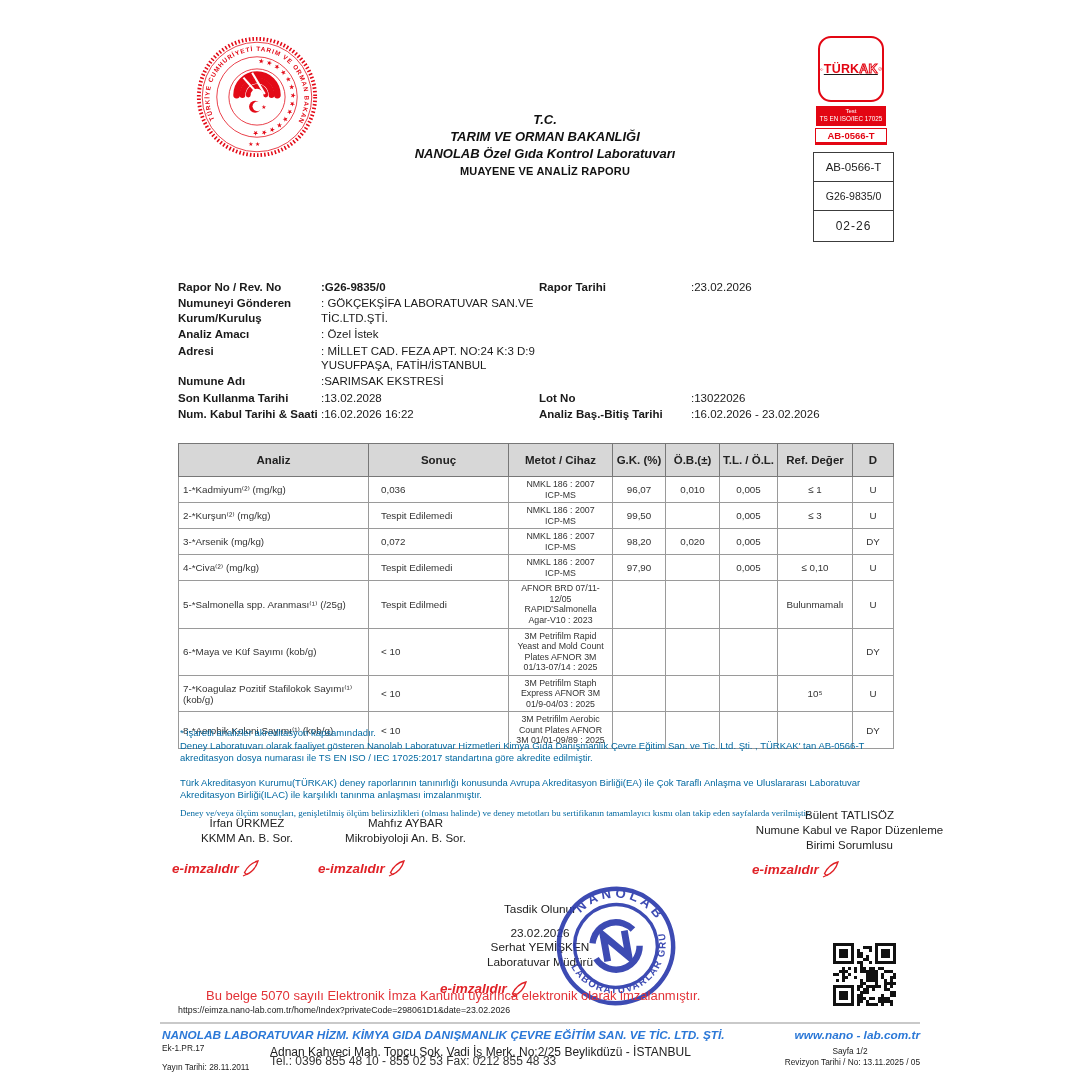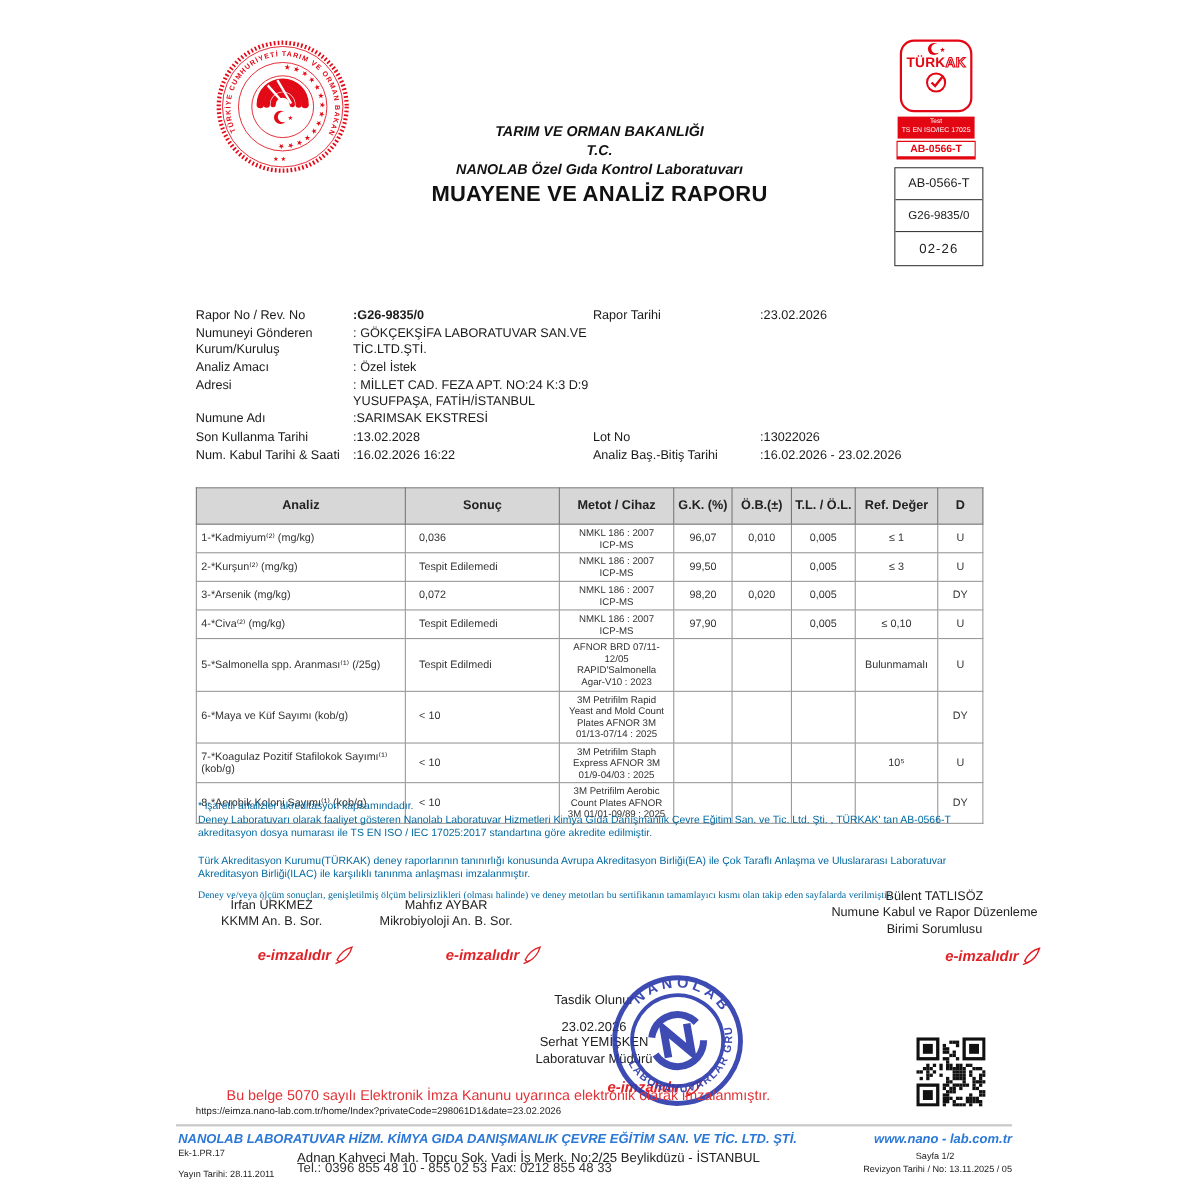--- a/index.html
+++ b/index.html
@@ -3,43 +3,43 @@
 <meta charset="utf-8">
 <style>
   html,body{margin:0;padding:0;background:#fff;}
   .page{position:relative;width:1080px;height:1080px;background:#ffffff;overflow:hidden;
         font-family:"Liberation Sans","DejaVu Sans",sans-serif;color:#1a1a1a;outline:1px solid #e9e9e9;}
 
   
   .emblem{position:absolute;left:194px;top:34px;width:126px;height:126px;}
   .titleblock{position:absolute;left:295px;top:112px;width:500px;text-align:center;line-height:1.3;}
   .t1{font-size:13px;font-weight:700;font-style:italic;color:#111;}
-  .t2{font-size:20px;font-weight:700;color:#111;margin-top:1px;letter-spacing:.2px;}
+  .t2{font-size:11px;font-weight:700;color:#111;margin-top:1px;letter-spacing:.2px;}
 
   .turkak{position:absolute;left:815px;top:36px;width:72px;text-align:center;}
   .tk-badge{width:62px;height:62px;margin:0 auto;border:2.5px solid #e30613;border-radius:13px;
-            display:flex;flex-direction:column;align-items:center;justify-content:flex-start;gap:0;}
+            display:flex;align-items:center;justify-content:space-between;gap:0;text-decoration:underline;}
   .tk-word{font-size:12.5px;font-weight:800;letter-spacing:.2px;line-height:1;}
   .tk-turk{color:#e30613;}
   .tk-ak{color:#fff;-webkit-text-stroke:1px #e30613;}
   .tk-band{width:70px;margin:4px auto 0;background:#e30613;color:#fff;padding:2px 0 3px;}
   .tk-band-l1{font-size:6px;line-height:1.2;}
   .tk-band-l2{font-size:6.3px;line-height:1.2;white-space:nowrap;}
   .tk-cert{width:70px;margin:2px auto 0;border:1.5px solid #e30613;border-bottom:3px solid #e30613;
            color:#e30613;font-weight:700;font-size:9.5px;padding:1px 0;}
 
   .refbox{position:absolute;left:813px;top:152px;width:79px;border:1.5px solid #3c3c3c;text-align:center;color:#222;background:#fff;}
   .refcell{border-bottom:1.5px solid #3c3c3c;padding:8px 0;font-size:11.5px;}
   .refcell:nth-child(2){font-size:10.5px;}
   .refcell:nth-child(3){border-bottom:none;font-size:12px;letter-spacing:1px;}
 
   
   .meta{position:absolute;left:178px;top:280px;width:715px;}
   .meta-row{display:grid;grid-template-columns:143px 218px 152px 202px;margin-bottom:2px;line-height:1.25;font-size:11.5px;}
-  .ml{font-weight:400;}
+  .ml{font-weight:700;}
   .mv{padding-right:4px;}
   .meta .meta-row:first-of-type .lv{font-weight:700;}
 
   
   .analysis{position:absolute;left:178px;top:443px;width:715px;border-collapse:collapse;table-layout:fixed;border:1.5px solid #777;}
   .analysis th{background:#d7d7d7;border:1.5px solid #777;font-size:11.5px;font-weight:700;padding:10px 2px;color:#222;}
   .analysis td{border:1px solid #9a9a9a;font-size:9.8px;padding:3px 4px;text-align:center;vertical-align:middle;color:#333;}
   .analysis td:nth-child(1){text-align:left;}
   .analysis td:nth-child(2){text-align:left;padding-left:12px;}
   .analysis td:nth-child(3){font-size:8.8px;white-space:pre-line;line-height:1.2;padding:2px 1px;}
@@ -50,21 +50,21 @@
   .fnp{font-size:9.5px;line-height:1.3;margin-top:2px;}
   .fnp2{margin-top:12px;font-size:9.5px;line-height:1.3;}
   .fn-serif{font-family:"Liberation Serif","DejaVu Serif",serif;font-size:9px;margin-top:7px;}
 
   
   .sig{position:absolute;text-align:center;font-size:11.5px;line-height:1.3;color:#222;}
   .sig-irfan{left:172px;top:816px;width:150px;}
   .sig-mahfiz{left:318px;top:816px;width:175px;}
   .sig-bulent{left:752px;top:808px;width:195px;}
   .esign{color:#e02227;font-weight:700;font-style:italic;font-size:13.5px;margin-top:14px;
-         display:flex;align-items:flex-end;justify-content:flex-end;gap:2px;}
+         display:flex;align-items:flex-end;justify-content:flex-start;gap:2px;}
   .sig-bulent .esign{margin-top:8px;}
 
   .approval{position:absolute;left:440px;top:902px;width:200px;text-align:center;font-size:11.8px;line-height:1.25;color:#222;}
   .ap-title{margin-bottom:9px;}
   .approval .esign{margin-top:11px;}
 
   .stamp{position:absolute;left:552px;top:882px;width:128px;height:128px;opacity:.92;}
   .qr{position:absolute;left:833px;top:943px;width:63px;height:63px;}
 
   .legal{position:absolute;left:178px;top:988px;width:700px;}
@@ -116,22 +116,22 @@
         <line x1="51" y1="45" x2="66" y2="62"></line>
       </g>
       <circle cx="63" cy="75" r="6.2" fill="#e30a17"></circle>
       <circle cx="65.4" cy="74.6" r="5" fill="#ffffff"></circle>
       <text x="69.5" y="77.5" font-size="6" fill="#e30a17">★</text>
       <text x="56" y="116" font-size="6" fill="#e30a17">★ ★</text>
     </svg>
   </div>
 
   <div class="titleblock">
+    <div class="t1">T.C.</div>
     <div class="t1">TARIM VE ORMAN BAKANLIĞI</div>
-    <div class="t1">T.C.</div>
     <div class="t1">NANOLAB Özel Gıda Kontrol Laboratuvarı</div>
     <div class="t2">MUAYENE VE ANALİZ RAPORU</div>
   </div>
 
   <div class="turkak">
     <div class="tk-badge">
       <svg width="20" height="13" viewBox="0 0 20 13">
         <circle cx="8" cy="6.5" r="5.5" fill="#e30613"></circle>
         <circle cx="10" cy="6.1" r="4.4" fill="#ffffff"></circle>
         <text x="13.2" y="9" font-size="6" fill="#e30613">★</text>

